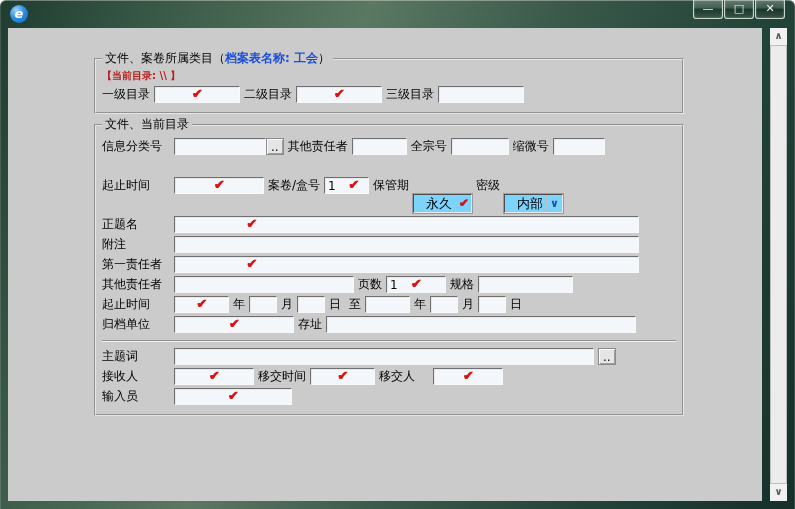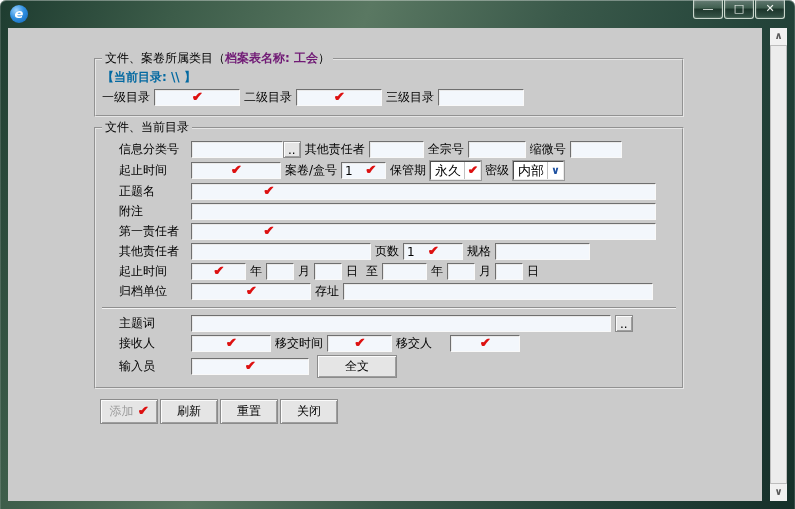--- a/index.html
+++ b/index.html
@@ -31,50 +31,50 @@
 
   
   .content {
     position:absolute; left:8px; top:28px; width:754px; height:473px;
     background:#cbcbcb; overflow:hidden; font-size:12px; color:#000;
   }
   .form-area { padding:22px 0 0 86px; }
 
   fieldset.fs { width:590px; border:2px groove #e6e6e6; padding:2px 6px 6px 6px; }
   fieldset.fs legend { font-size:12px; padding:0 3px; }
-  .legend-blue { color:#701a75; font-weight:bold; }
-  .curdir { color:#0369a1; font-weight:bold; font-size:12px; margin:0 0 2px 0; }
+  .legend-blue { color:#1d4ed8; font-weight:bold; }
+  .curdir { color:#b91c1c; font-weight:bold; font-size:10px; margin:0 0 2px 0; }
 
   .btn {
     display:inline-block; background:#e5e5e5; border:1px solid #8b8b8b;
     box-shadow:inset 1px 1px 0 #fbfbfb, inset -1px -1px 0 #9e9e9e;
     font-size:12px; color:#000; padding:2px 10px; cursor:default; font-family:inherit;
   }
   .btn-choose { padding:3px 12px; margin:1px 0 8px 0; }
   .btn-dots { padding:1px 4px; line-height:12px; height:17px; }
 
   .row { display:flex; align-items:center; margin:3px 0; white-space:nowrap; }
-  .lbl { display:inline-block; width:72px; flex:0 0 auto;margin-left:17px; }
+  .lbl { display:inline-block; width:72px; flex:0 0 auto; }
   .lbl-mid { display:inline-block; margin:0 4px; flex:0 0 auto; }
 
   .fld { position:relative; display:inline-block; flex:0 0 auto; }
   .tb {
     width:100%; height:17px; background:#f3f7fc; border:1px solid;
     border-color:#6f6f6f #f9f9f9 #f9f9f9 #6f6f6f;
     box-shadow:1px 1px 0 #e9e9e9 inset; font-size:12px; padding:0 3px; font-family:inherit;
   }
   .chk { position:absolute; top:0px; left:50%; transform:translateX(-50%); color:#dd1111; font-weight:bold; font-size:13px; line-height:16px; pointer-events:none; text-shadow:1px 0 0 #dd1111; }
   .chk-l { left:72px; transform:none; }
   .chk-v { left:24px; transform:none; }
   .chk-inline { position:static; transform:none; margin-left:4px; }
 
   .sel {
-    display:inline-flex; align-items:center; height:19px; background:#ffffff;
+    display:inline-flex; align-items:center; height:19px; background:#7dd3fc;
     border:1px solid; border-color:#4d4d4d #e9e9e9 #e9e9e9 #4d4d4d; box-shadow:0 0 0 1px #9a9a9a;
-    font-size:13px; padding-left:4px;
+    font-size:13px; padding-left:12px;margin-top:36px;
   }
   .sel-txt { padding-right:3px; }
   .sel-btn { width:16px; height:17px; border-left:1px solid #bfbfbf; text-align:center; line-height:16px; }
   .sel-chk { color:#dd1111; font-weight:bold; font-size:12px; text-shadow:1px 0 0 #dd1111; }
   .sel-arrow { color:#1c4fa0; font-weight:bold; font-size:11px; }
 
   .divider { border:none; border-top:1px solid #8f8f8f; border-bottom:1px solid #f2f2f2; margin:7px 0 6px 0; }
 
   .actions { margin:10px 0 0 6px; display:flex; }
   .act-btn { width:58px; text-align:center; padding:3px 0; margin-right:2px; }
@@ -218,30 +218,23 @@
           <span class="fld w80"><input class="tb" style=""><span class="chk">✔</span></span>
           <span class="lbl-mid">移交时间</span>
           <span class="fld w65"><input class="tb" style=""><span class="chk">✔</span></span>
           <span class="lbl-mid">移交人</span>
           <span class="fld w70" style="margin-left:14px"><input class="tb" style=""><span class="chk">✔</span></span>
         </div>
 
         <div class="row">
           <span class="lbl">输入员</span>
           <span class="fld w118"><input class="tb" style=""><span class="chk">✔</span></span>
-          <button class="btn" style="margin-left:8px; width:80px; padding:2px 0">全文</button>
         </div>
       </fieldset>
 
-      <div class="actions">
-        <button class="btn act-btn"><span class="gray">添加</span><span class="chk chk-inline">✔</span></button>
-        <button class="btn act-btn">刷新</button>
-        <button class="btn act-btn">重置</button>
-        <button class="btn act-btn">关闭</button>
-      </div>
 
     </div>
   </div>
 
   <div class="scrollbar">
     <div class="sb-btn sb-up">∧</div>
     <div class="sb-thumb"></div>
     <div class="sb-btn sb-down">∨</div>
   </div>
 

